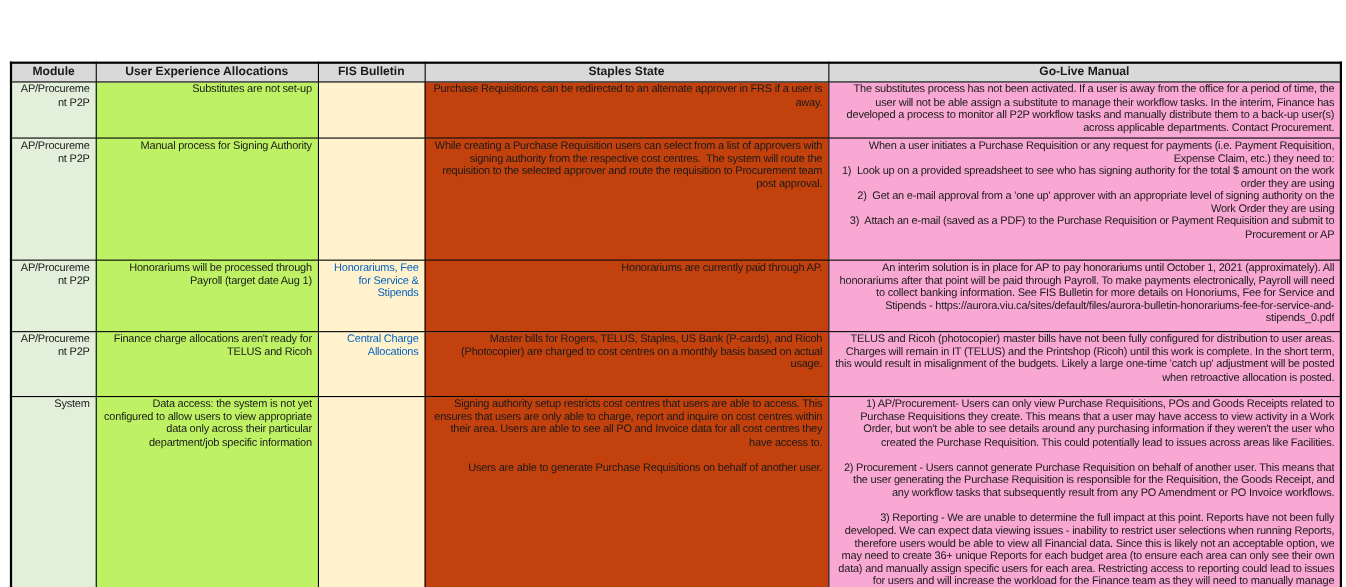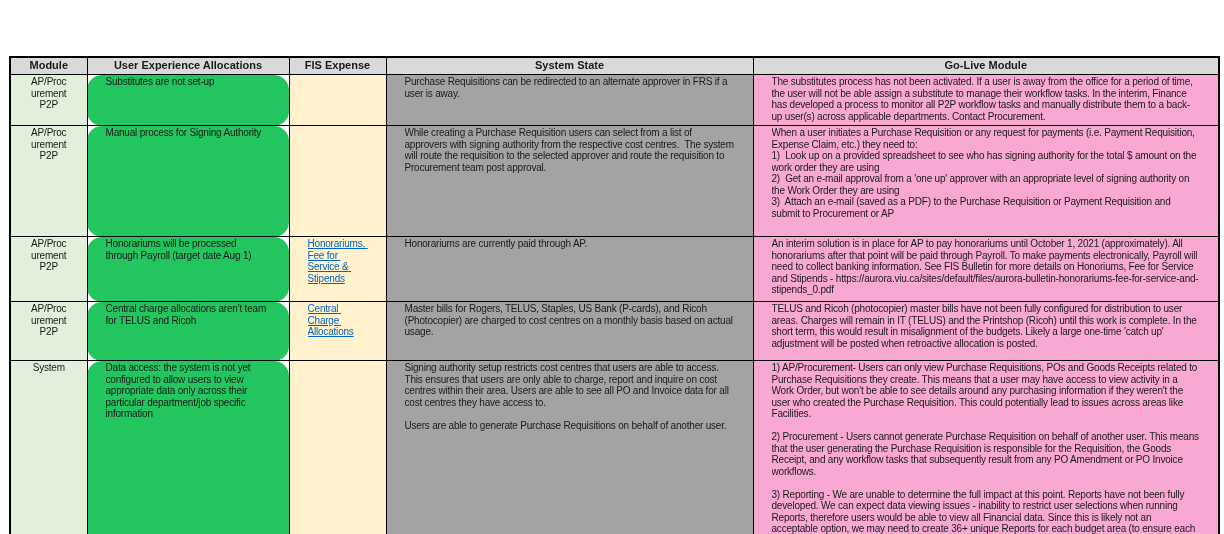--- a/index.html
+++ b/index.html
@@ -9,66 +9,67 @@
   }
   table.grid{
     position:absolute;left:9px;top:8px;width:1209px;
     border-collapse:collapse;table-layout:fixed;
     border:2px solid #000;
     margin-top:48px;
   }
   table.grid th, table.grid td{
     border:1px solid #000;
     vertical-align:top;
-    padding:1px 18px;
+    padding:1px 5px;
     font-size:10px;
     line-height:11.5px;
     letter-spacing:-0.2px;
     white-space:pre-wrap;
     word-wrap:break-word;
+    text-align:right;
   }
   table.grid th{
     background:#d9d9d9;
     font-weight:bold;
     text-align:center;
     font-size:11px;
     letter-spacing:0;
     padding:1px 3px;
     height:14px;
     vertical-align:middle;
   }
   .cellbox{overflow:hidden;}
   .h-r1{height:48px;} .h-r2{height:108px;} .h-r3{height:62px;}
   .h-r4{height:56px;} .h-r5{height:244px;}
   td.c-module{background:#e2efda;text-align:center;}
-  td.c-ued{background:#22c55e;border-radius:15px;}
+  td.c-ued{background:#bef264;}
   td.c-fis{background:#fff2cc;}
-  td.c-former{background:#a3a3a3;}
+  td.c-former{background:#c2410c;}
   td.c-golive{background:#f9a8d4;}
-  a.bulletin-link{color:#0563c1;text-decoration:underline;cursor:pointer;}
+  a.bulletin-link{color:#0563c1;cursor:pointer;}
 </style>
 </head>
 <body>
 
 <div class="sheet">
   <table class="grid">
     <colgroup>
       <col style="width:77px">
         <col style="width:202px">
         <col style="width:97px">
         <col style="width:367px">
         <col style="width:466px">
     </colgroup>
     <thead>
       <tr>
         <th>Module</th>
         <th>User Experience Allocations</th>
-        <th>FIS Expense</th>
-        <th>System State</th>
-        <th>Go-Live Module</th>
+        <th>FIS Bulletin</th>
+        <th>Staples State</th>
+        <th>Go-Live Manual</th>
       </tr>
     </thead>
     <tbody>
       <tr>
         <td class="c-module"><div class="cellbox h-r1">AP/Procurement P2P</div></td>
         <td class="c-ued"><div class="cellbox h-r1">Substitutes are not set-up</div></td>
         <td class="c-fis"><div class="cellbox h-r1"></div></td>
         <td class="c-former"><div class="cellbox h-r1">Purchase Requisitions can be redirected to an alternate approver in FRS if a user is away.</div></td>
         <td class="c-golive"><div class="cellbox h-r1">The substitutes process has not been activated. If a user is away from the office for a period of time, the user will not be able assign a substitute to manage their workflow tasks. In the interim, Finance has developed a process to monitor all P2P workflow tasks and manually distribute them to a back-up user(s) across applicable departments. Contact Procurement.</div></td>
       </tr>
@@ -84,21 +85,21 @@
       </tr>
       <tr>
         <td class="c-module"><div class="cellbox h-r3">AP/Procurement P2P</div></td>
         <td class="c-ued"><div class="cellbox h-r3">Honorariums will be processed through Payroll (target date Aug 1)</div></td>
         <td class="c-fis"><div class="cellbox h-r3"><a class="bulletin-link">Honorariums, Fee for Service &amp; Stipends</a></div></td>
         <td class="c-former"><div class="cellbox h-r3">Honorariums are currently paid through AP.</div></td>
         <td class="c-golive"><div class="cellbox h-r3">An interim solution is in place for AP to pay honorariums until October 1, 2021 (approximately). All honorariums after that point will be paid through Payroll. To make payments electronically, Payroll will need to collect banking information. See FIS Bulletin for more details on Honoriums, Fee for Service and Stipends - https://aurora.viu.ca/sites/default/files/aurora-bulletin-honorariums-fee-for-service-and-stipends_0.pdf</div></td>
       </tr>
       <tr>
         <td class="c-module"><div class="cellbox h-r4">AP/Procurement P2P</div></td>
-        <td class="c-ued"><div class="cellbox h-r4">Central charge allocations aren't team for TELUS and Ricoh</div></td>
+        <td class="c-ued"><div class="cellbox h-r4">Finance charge allocations aren't ready for TELUS and Ricoh</div></td>
         <td class="c-fis"><div class="cellbox h-r4"><a class="bulletin-link">Central Charge Allocations</a></div></td>
         <td class="c-former"><div class="cellbox h-r4">Master bills for Rogers, TELUS, Staples, US Bank (P-cards), and Ricoh (Photocopier) are charged to cost centres on a monthly basis based on actual usage.</div></td>
         <td class="c-golive"><div class="cellbox h-r4">TELUS and Ricoh (photocopier) master bills have not been fully configured for distribution to user areas. Charges will remain in IT (TELUS) and the Printshop (Ricoh) until this work is complete. In the short term, this would result in misalignment of the budgets. Likely a large one-time 'catch up' adjustment will be posted when retroactive allocation is posted.</div></td>
       </tr>
       <tr>
         <td class="c-module"><div class="cellbox h-r5">System</div></td>
         <td class="c-ued"><div class="cellbox h-r5">Data access: the system is not yet configured to allow users to view appropriate data only across their particular department/job specific information</div></td>
         <td class="c-fis"><div class="cellbox h-r5"></div></td>
         <td class="c-former"><div class="cellbox h-r5">Signing authority setup restricts cost centres that users are able to access. This ensures that users are only able to charge, report and inquire on cost centres within their area. Users are able to see all PO and Invoice data for all cost centres they have access to.
 

